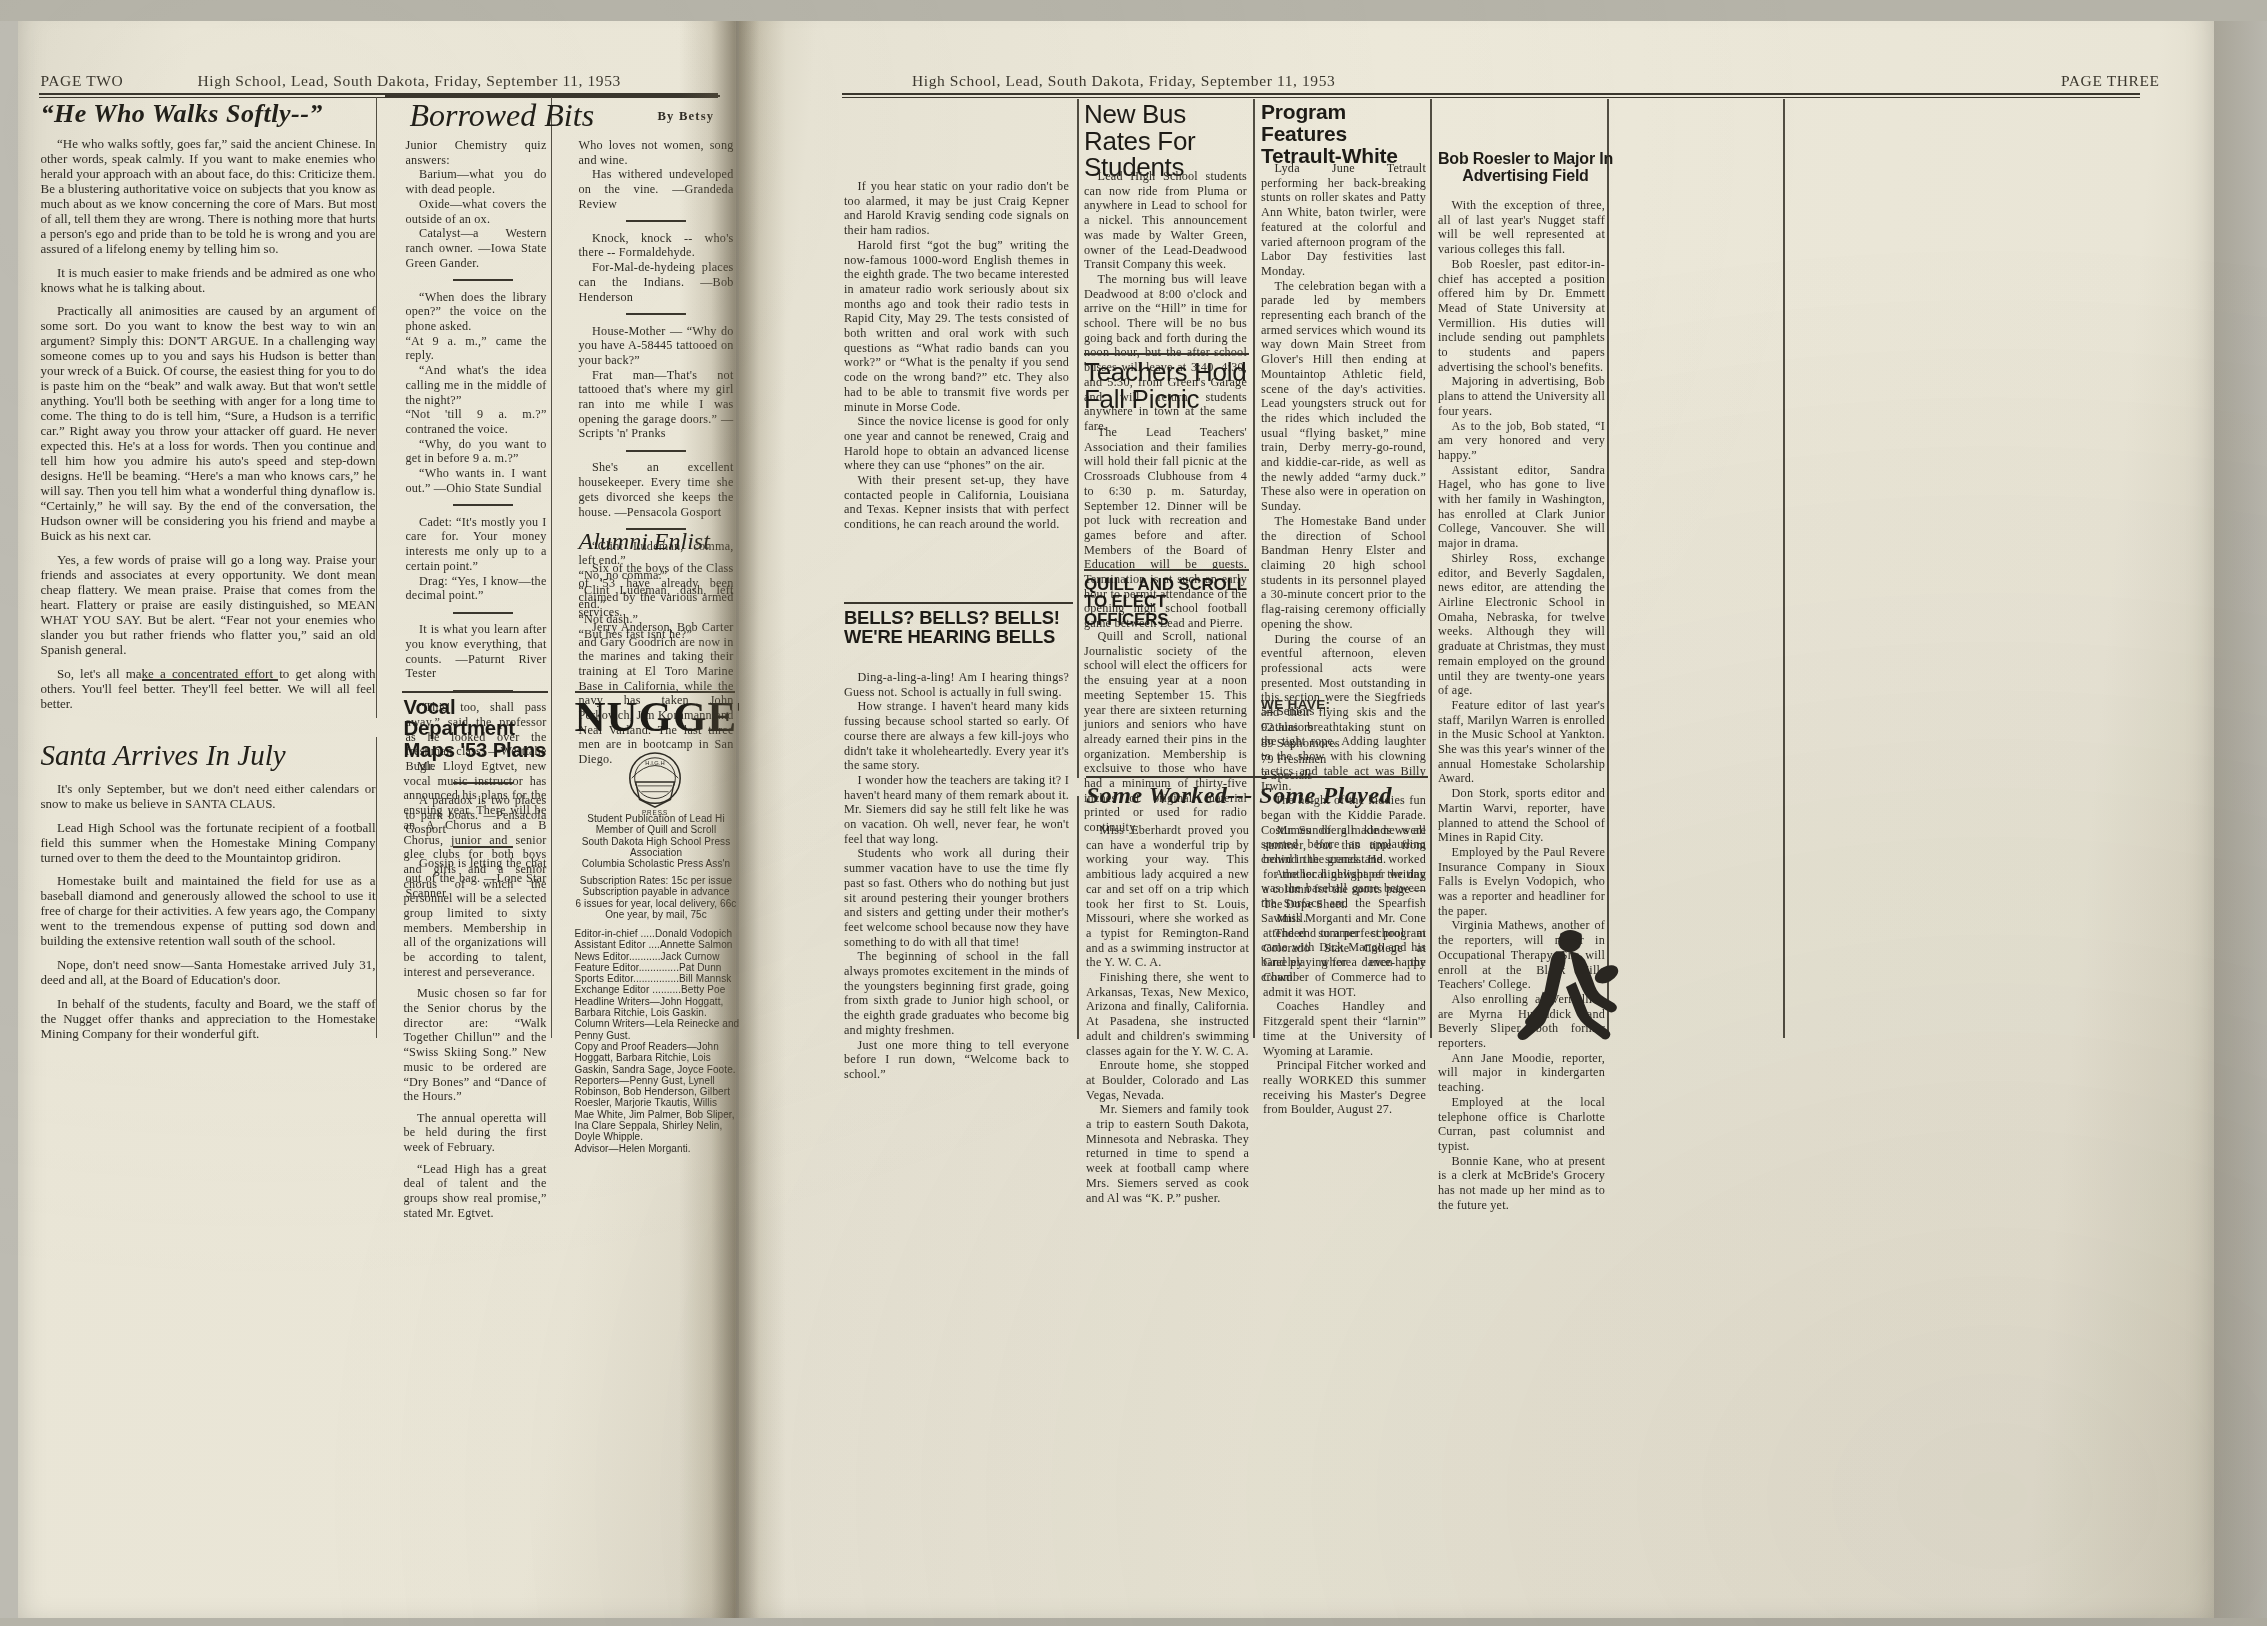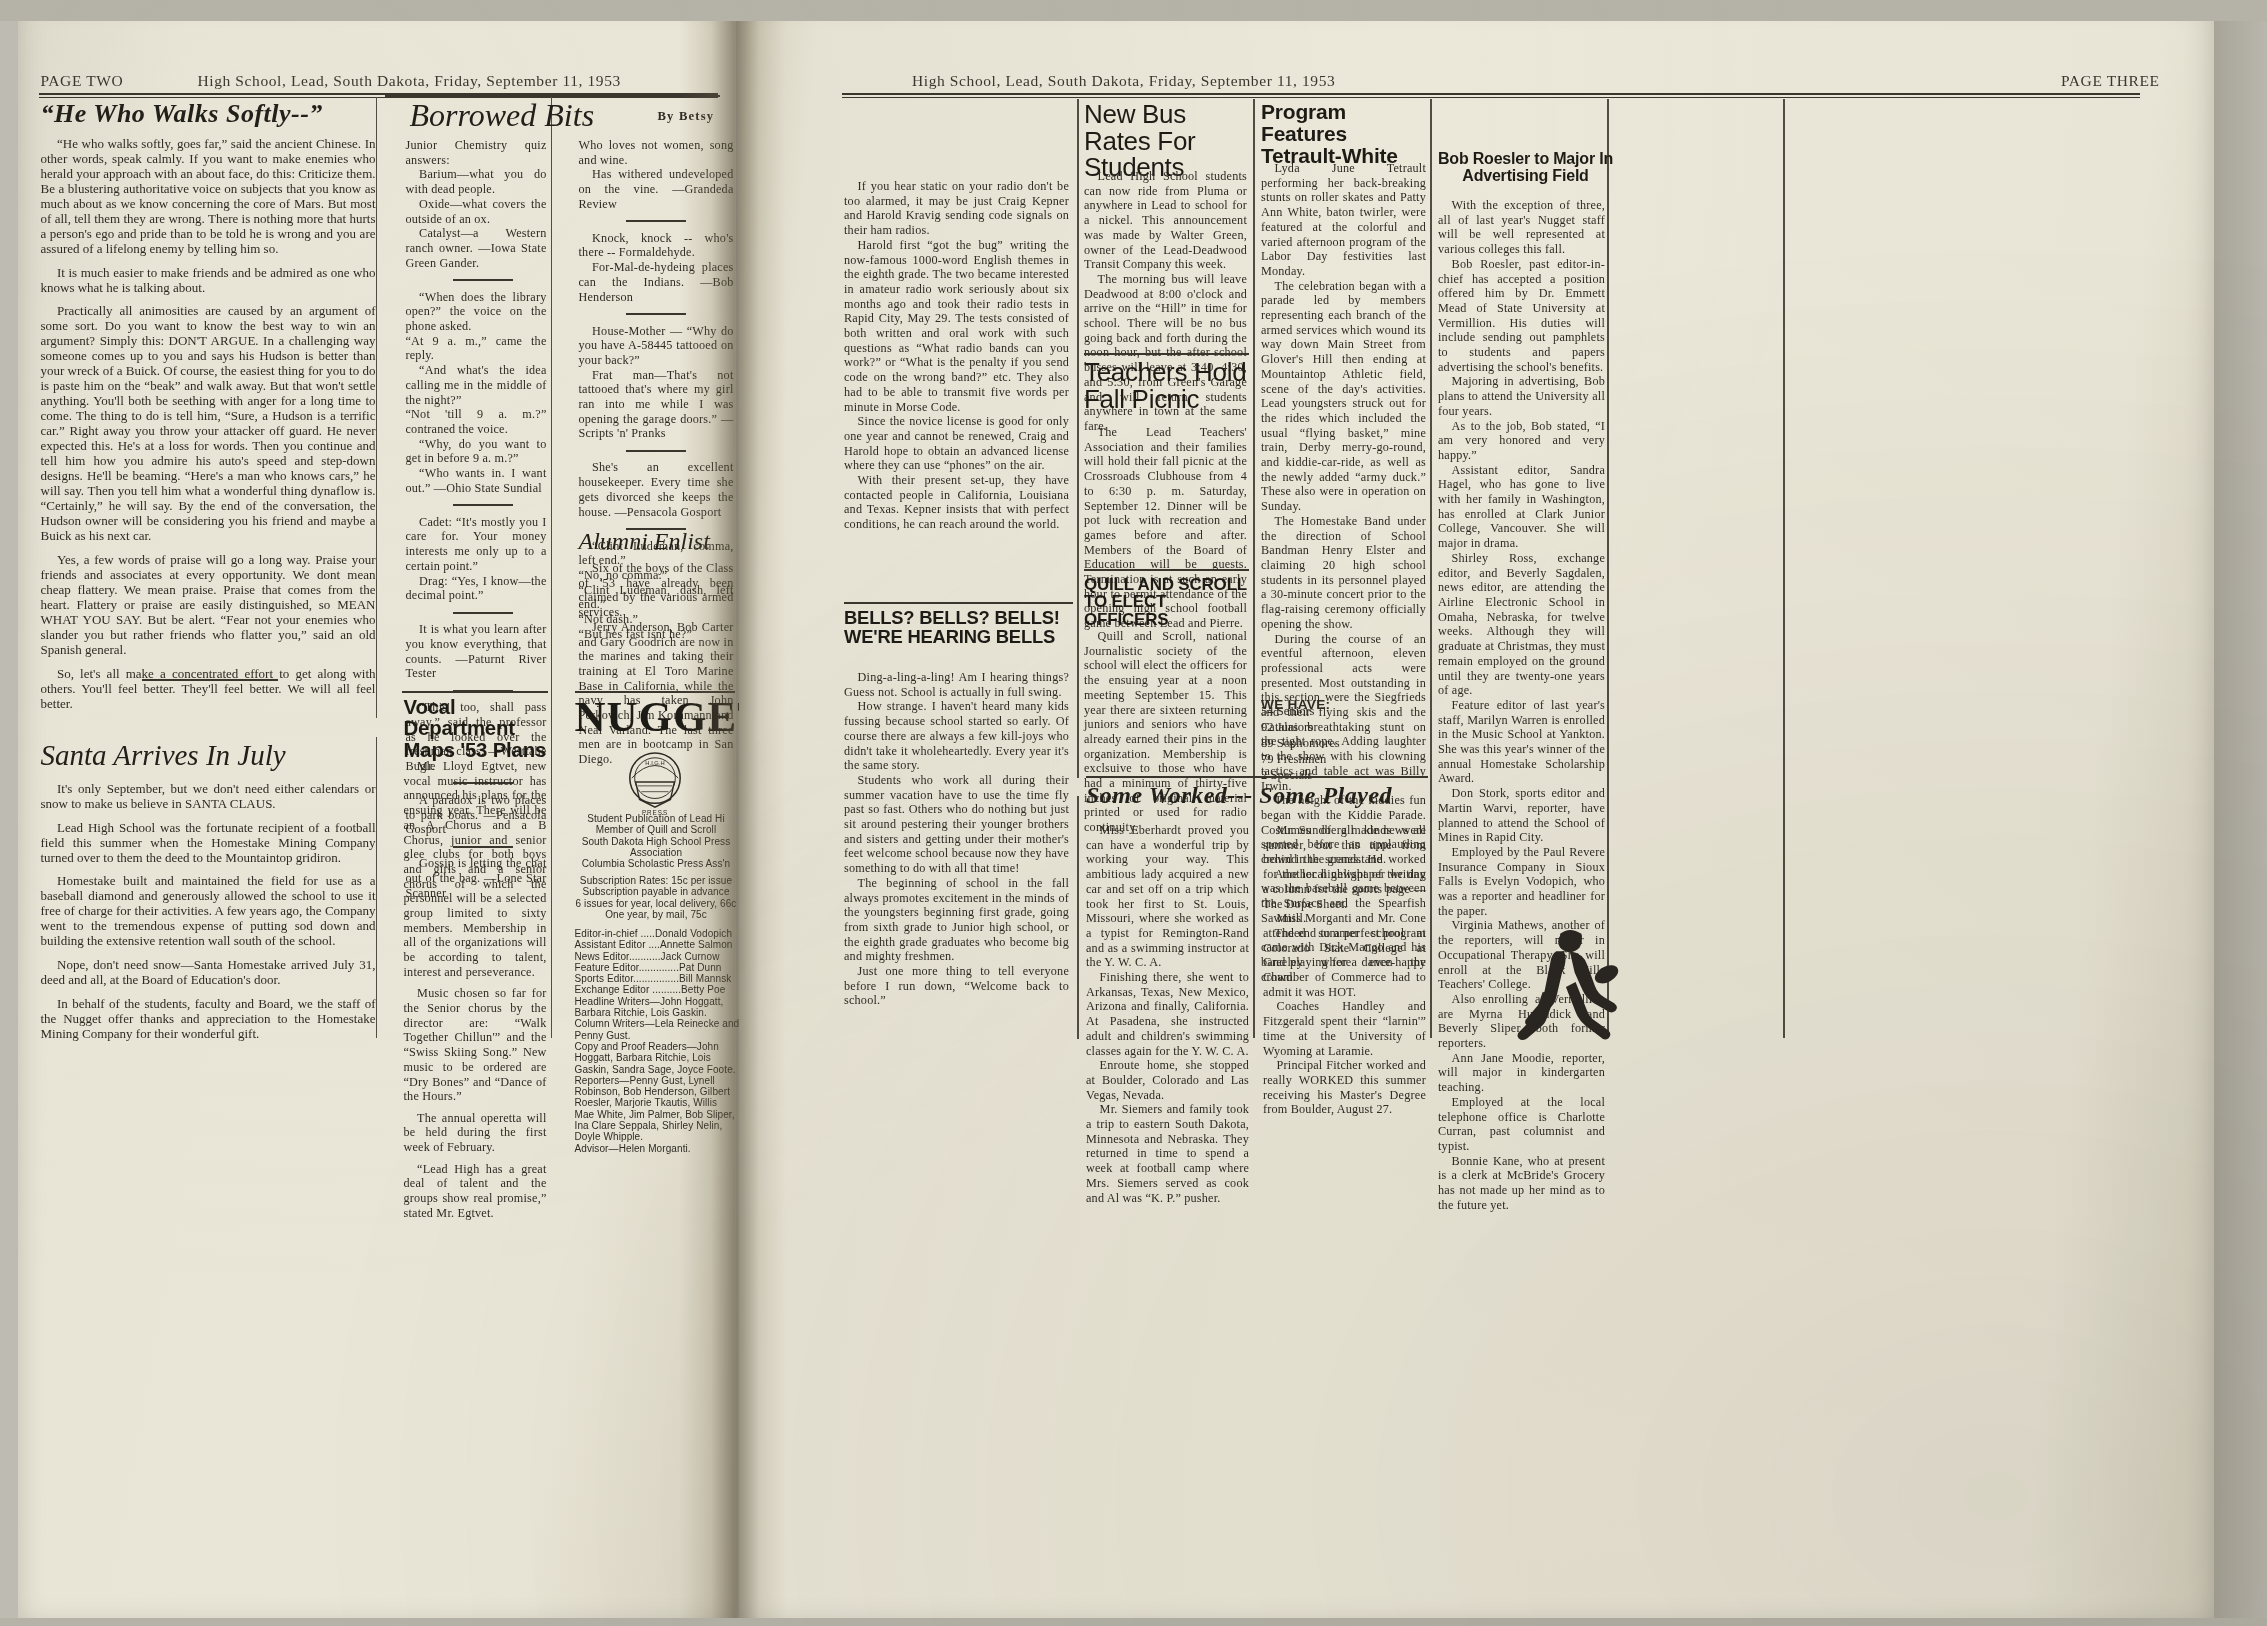--- a/index.html
+++ b/index.html
@@ -257,20 +257,21 @@
       <p>Harold first “got the bug” writing the now-famous 1000-word English themes in the eighth grade. The two became interested in amateur radio work seriously about six months ago and took their radio tests in Rapid City, May 29. The tests consisted of both written and oral work with such questions as “What radio bands can you work?” or “What is the penalty if you send code on the wrong band?” etc. They also had to be able to transmit five words per minute in Morse Code.</p>
       <p>Since the novice license is good for only one year and cannot be renewed, Craig and Harold hope to obtain an advanced license where they can use “phones” on the air.</p>
       <p>With their present set-up, they have contacted people in California, Louisiana and Texas. Kepner insists that with perfect conditions, he can reach around the world.</p>
     </div>
 
     <div class="hrule thick" style="left:105px;top:602px;width:229px;"></div>
     <div class="col hd-sans-b" style="left:105px;top:609px;width:231px;font-size:18.4px;">BELLS? BELLS? BELLS! WE'RE HEARING BELLS</div>
     <div class="col body-type" style="left:105px;top:670px;width:225px;">
       <p>Ding-a-ling-a-ling! Am I hearing things? Guess not. School is actually in full swing.</p>
       <p>How strange. I haven't heard many kids fussing because school started so early. Of course there are always a few kill-joys who didn't take it wholeheartedly. Every year it's the same story.</p>
+      <p>I wonder how the teachers are taking it? I haven't heard many of them remark about it. Mr. Siemers did say he still felt like he was on vacation. Oh well, never fear, he won't feel that way long.</p>
       <p>Students who work all during their summer vacation have to use the time fly past so fast. Others who do nothing but just sit around pestering their younger brothers and sisters and getting under their mother's feet welcome school because now they have something to do with all that time!</p>
       <p>The beginning of school in the fall always promotes excitement in the minds of the youngsters beginning first grade, going from sixth grade to Junior high school, or the eighth grade graduates who become big and mighty freshmen.</p>
       <p>Just one more thing to tell everyone before I run down, “Welcome back to school.”</p>
     </div>
 
     <div class="col hd-sans" style="left:345px;top:101px;width:167px;font-size:26px;">New Bus Rates For Students</div>
     <div class="col body-type" style="left:345px;top:169px;width:163px;">
       <p>Lead High School students can now ride from Pluma or anywhere in Lead to school for a nickel. This announcement was made by Walter Green, owner of the Lead-Deadwood Transit Company this week.</p>
       <p>The morning bus will leave Deadwood at 8:00 o'clock and arrive on the “Hill” in time for school. There will be no bus going back and forth during the noon hour, but the after-school busses will leave at 3:40, 4:30, and 5:30, from Green's Garage and will return students anywhere in town at the same fare.</p>
     </div>

